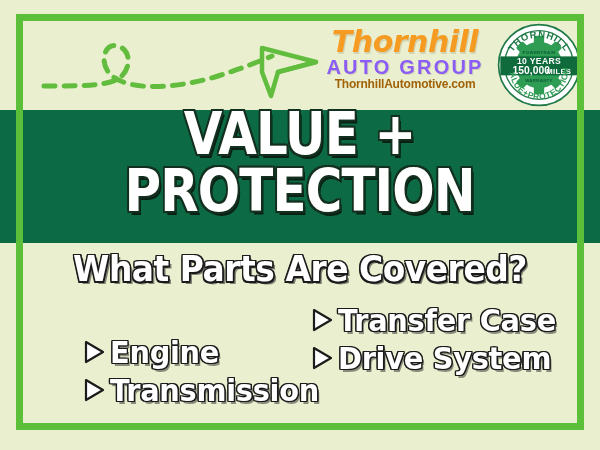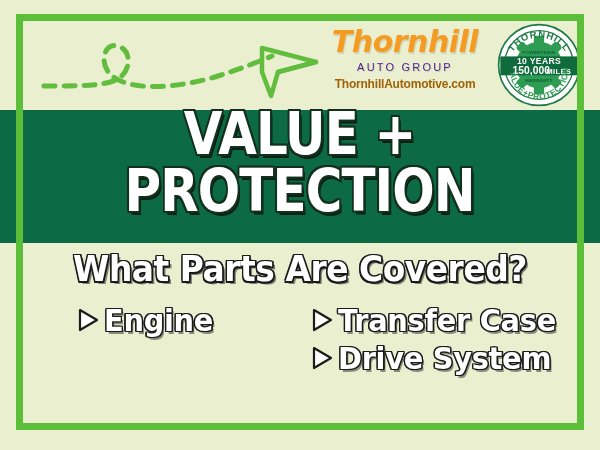--- a/index.html
+++ b/index.html
@@ -72,23 +72,23 @@
     font-weight: bold;
     font-style: italic;
     color: #f59b22;
     letter-spacing: -0.5px;
     line-height: 32px;
     text-shadow: 1px 2px 0 #d2d4b6;
     white-space: nowrap;
   }
   .logo-auto {
     font-family: "Liberation Sans", sans-serif;
-    font-size: 11px;
-    font-weight: normal;
-    color: #4c1d95;
+    font-size: 20px;
+    font-weight: bold;
+    color: #8b5cf6;
     letter-spacing: 2.2px;
     line-height: 18px;
     white-space: nowrap;
     text-shadow: 1px 1px 0 #d2d4b6;
   }
   .logo-url {
     font-family: "Liberation Sans", sans-serif;
     font-size: 12px;
     font-weight: bold;
     color: #a16207;
@@ -171,21 +171,21 @@
   .cols {
     position: absolute;
     left: 0;
     top: 58px;
     width: 600px;
   }
   .col {
     position: absolute;
     top: 0;
   }
-  .col-left  { left: 76px; }
+  .col-left  { left: 82px; margin-top: 32px; }
   .col-right { left: 310px; }
 
   .item {
     display: flex;
     align-items: center;
     height: 38px;
     white-space: nowrap;
   }
   .bullet {
     width: 24px;
@@ -280,20 +280,26 @@
     <div class="subhead">What Parts Are Covered?</div>
 
     <div class="cols">
 
       <div class="col col-left">
         <div class="item">
           <svg class="bullet" viewBox="0 0 24 26">
             <path d="M4 3 L21 13 L4 23 Z" fill="#ffffff" stroke="#1b1b1b" stroke-width="2.2" stroke-linejoin="round"></path>
           </svg>
           <span class="item-label">Engine</span>
+        </div>
+        <div class="item">
+          <svg class="bullet" viewBox="0 0 24 26">
+            <path d="M4 3 L21 13 L4 23 Z" fill="#ffffff" stroke="#1b1b1b" stroke-width="2.2" stroke-linejoin="round"></path>
+          </svg>
+          <span class="item-label">Transmission</span>
         </div>
       </div>
 
       <div class="col col-right">
         <div class="item">
           <svg class="bullet" viewBox="0 0 24 26">
             <path d="M4 3 L21 13 L4 23 Z" fill="#ffffff" stroke="#1b1b1b" stroke-width="2.2" stroke-linejoin="round"></path>
           </svg>
           <span class="item-label">Transfer Case</span>
         </div>

